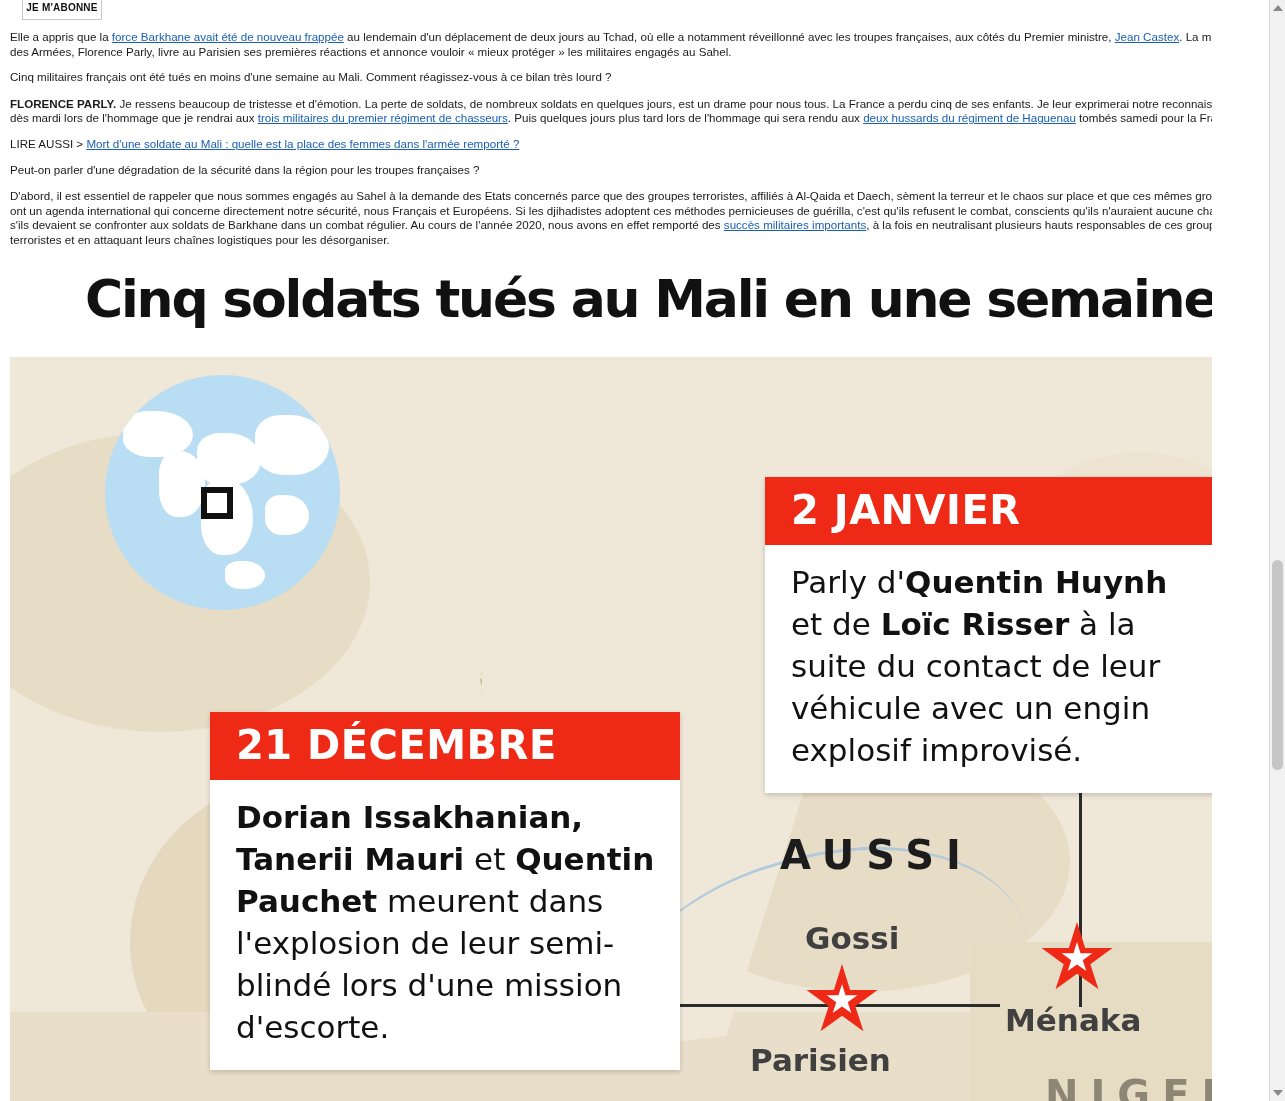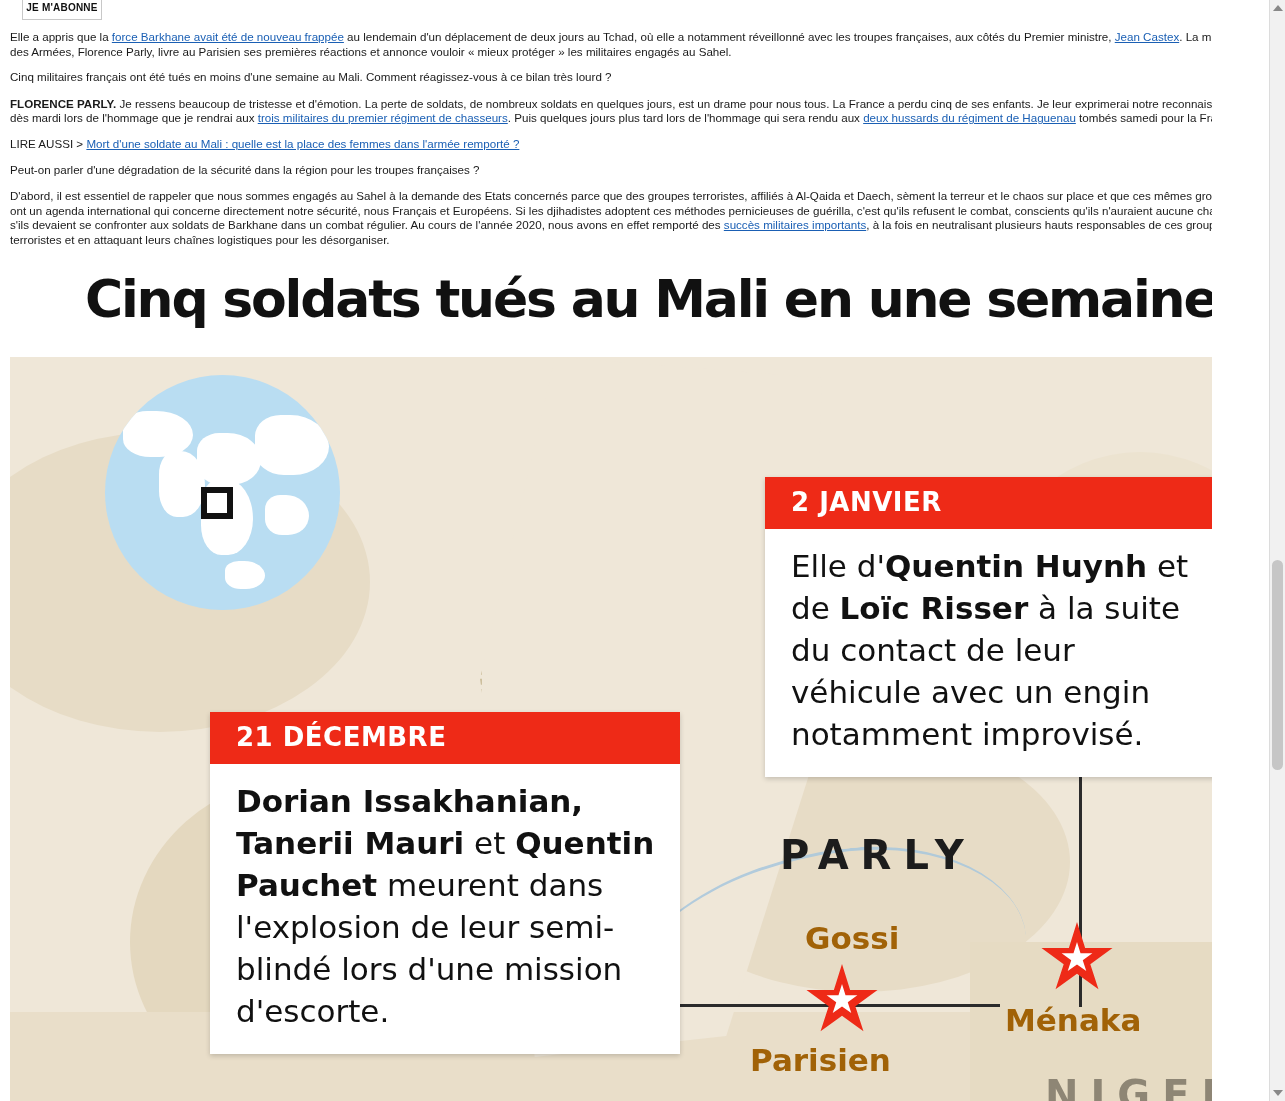--- a/index.html
+++ b/index.html
@@ -227,36 +227,36 @@
     left: 21px; top: 20px;
     width: 32px; height: 32px;
     background: #ffffff;
     clip-path: polygon(50% 0%, 61% 35%, 98% 35%, 68% 57%, 79% 91%, 50% 70%, 21% 91%, 32% 57%, 2% 35%, 39% 35%);
   }
   .city-label {
     position: absolute;
     font-family: "DejaVu Sans", sans-serif;
     font-weight: bold;
     font-size: 31px;
-    color: #a16207;
+    color: #404040;
     white-space: nowrap;
   }
 
   
   .card {
     position: absolute;
     background: #ffffff;
     box-shadow: 0 2px 5px rgba(0,0,0,.18);
   }
   .card .card-head {
     background: #ee2a17;
     color: #ffffff;
     font-family: "DejaVu Sans", sans-serif;
     font-weight: bold;
-    font-size: 26px;
+    font-size: 40px;
     letter-spacing: .5px;
     padding: 10px 0 12px 26px;
   }
   .card .card-body {
     font-family: "DejaVu Sans", sans-serif;
     font-size: 31px;
     line-height: 42px;
     color: #111;
     padding: 16px 24px 22px 26px;
   }
@@ -343,42 +343,42 @@
       <div class="land" style="left:18px; top:36px; width:70px; height:46px;"></div>
       <div class="land" style="left:54px; top:76px; width:46px; height:66px;"></div>
       <div class="land" style="left:92px; top:58px; width:64px; height:52px;"></div>
       <div class="land" style="left:96px; top:104px; width:52px; height:76px;"></div>
       <div class="land" style="left:150px; top:40px; width:74px; height:60px;"></div>
       <div class="land" style="left:160px; top:120px; width:44px; height:40px;"></div>
       <div class="land" style="left:120px; top:186px; width:40px; height:28px;"></div>
       <div class="focus"></div>
     </div>
 
-    <div class="country-label" style="left:770px; top:580px;">PARLY</div>
+    <div class="country-label" style="left:770px; top:580px;">AUSSI</div>
     <div class="country-label niger">NIGER</div>
 
     <div class="city-label" style="left:795px; top:668px;">Gossi</div>
     <div class="star" style="left:795px; top:712px;">
         <div class="core"></div>
       </div>
     <div class="city-label" style="left:740px; top:790px;">Parisien</div>
 
     <div class="star" style="left:1030px; top:670px;">
         <div class="core"></div>
       </div>
     <div class="city-label" style="left:995px; top:750px;text-align:right;">Ménaka</div>
 
     <div class="card" id="card-dec">
       <div class="card-head">21 DÉCEMBRE</div>
       <div class="card-body"><b>Dorian Issakhanian, Tanerii Mauri</b><span> et </span><b>Quentin Pauchet</b><span> meurent dans l'explosion de leur semi-blindé lors d'une mission d'escorte.</span></div>
     </div>
 
     <div class="card" id="card-jan">
       <div class="card-head">2 JANVIER</div>
-      <div class="card-body"><span>Elle d'</span><b>Quentin Huynh</b><span> et de </span><b>Loïc Risser</b><span> à la suite du contact de leur véhicule avec un engin notamment improvisé.</span></div>
+      <div class="card-body"><span>Parly d'</span><b>Quentin Huynh</b><span> et de </span><b>Loïc Risser</b><span> à la suite du contact de leur véhicule avec un engin explosif improvisé.</span></div>
     </div>
 
   </div>
 </div>
 
 <div class="scrollbar">
   <div class="scroll-arrow up"></div>
   <div class="scroll-thumb"></div>
   <div class="scroll-arrow down"></div>
 </div>

